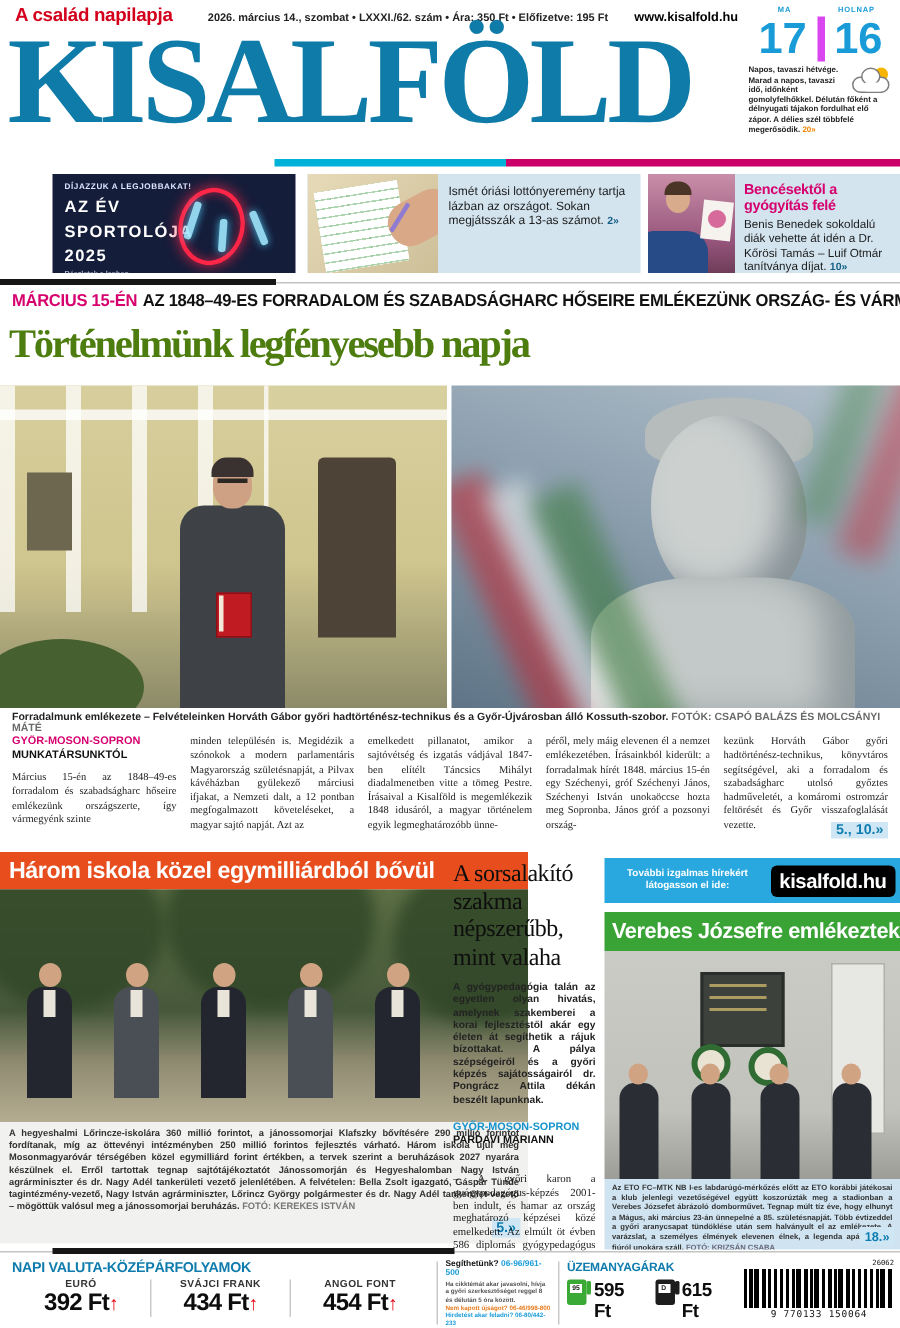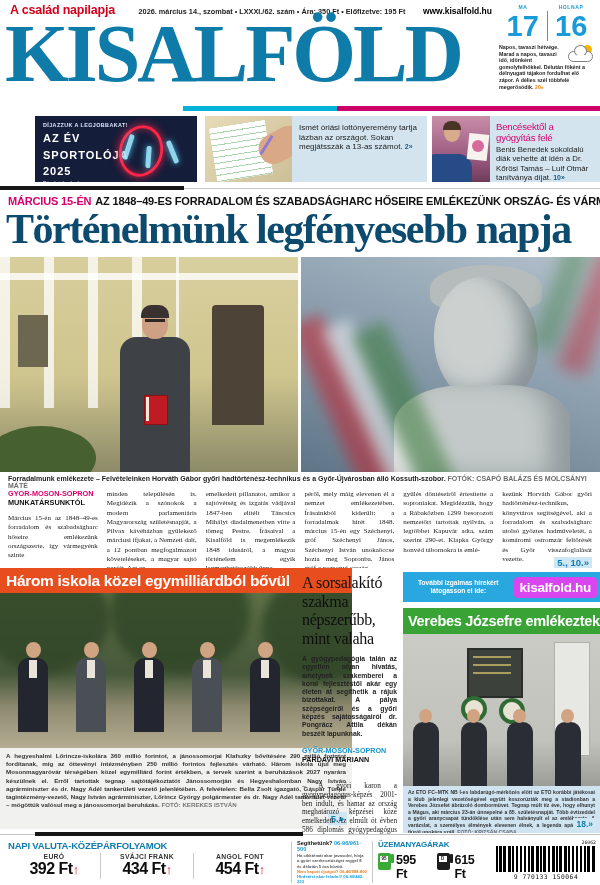--- a/index.html
+++ b/index.html
@@ -16,21 +16,21 @@
   
   #masthead{top:8px;left:5px;width:492px;font-family:"Liberation Serif", serif;
             font-weight:bold;font-size:82px;line-height:92px;letter-spacing:-3px;color:#0f7ba8;white-space:nowrap}
 
   
   #weather{top:4px;right:5px;width:96px}
   #weather .labels{display:flex;text-align:center}
   #weather .labels div{flex:1;font-size:5px;font-weight:bold;color:#189bd7;letter-spacing:.6px}
   #weather .temps{display:flex;text-align:center;margin-top:1px}
   #weather .temps div{flex:1;font-size:29px;font-weight:800;color:#189bd7;line-height:30px}
-  #weather .temps .t1{border-right:1px solid #d946ef}
+  #weather .temps .t1{border-right:5px solid #d946ef}
   #wforecast{margin-top:3px;font-size:5.3px;line-height:6.6px;font-weight:bold;color:#222;text-align:left}
   #wref{color:#f08300;font-weight:bold}
   .wicon{position:relative;width:27px;height:17px;float:right;margin:1px 0 1px 3px}
   .wicon .sun{position:absolute;right:3px;top:0;width:9px;height:9px;border-radius:50%;background:#f7b500}
   .wicon .cloud{position:absolute;left:0;bottom:0;width:23px;height:9px;background:#fff;border:1px solid #7e7e7e;border-radius:6px}
   .wicon .bump{position:absolute;left:6px;bottom:5px;width:11px;height:10px;background:#fff;border:1px solid #7e7e7e;border-radius:50%}
   .wicon .bumpmask{position:absolute;left:7px;bottom:1px;width:14px;height:6px;background:#fff;border-radius:4px}
 
   
   #colorbar{top:106px;left:183px;right:0;height:5px;
@@ -61,33 +61,33 @@
   .inref{font-weight:bold;color:#155f86;font-size:7px}
 
   #awardbox{left:432px;width:168px;background:#d3e4ef;display:flex}
   #awardphoto{width:58px;height:100%;flex:none;position:relative;background:linear-gradient(180deg,#c98ea8 0%,#94537a 70%,#6e3c59 100%);overflow:hidden}
   #awardphoto .suit{position:absolute;left:-6px;bottom:-8px;width:46px;height:36px;background:#274b86;border-radius:10px 14px 0 0}
   #awardphoto .head{position:absolute;left:12px;top:8px;width:16px;height:18px;background:#d8ab8c;border-radius:50%}
   #awardphoto .hair{position:absolute;left:11px;top:5px;width:18px;height:9px;background:#4a3426;border-radius:8px 8px 0 0}
   #awardphoto .card{position:absolute;right:2px;top:18px;width:20px;height:26px;background:#f6f2ee;transform:rotate(6deg)}
   #awardphoto .brain{position:absolute;right:6px;top:24px;width:12px;height:12px;background:#d66a9a;border-radius:50%}
   #awardtext{padding:5px 5px 0 6px}
-  #awardtext .t{color:#d6006e;font-weight:normal;font-size:9.6px;letter-spacing:-.2px}
+  #awardtext .t{color:#d6006e;font-weight:bold;font-size:9.6px;letter-spacing:-.2px}
   #awardtext .b{font-size:7.8px;line-height:9.3px;color:#1c1c1c;margin-top:2px}
 
   
   #rule-black{top:186px;left:0;width:184px;height:4px;background:#161616}
   #rule-gray{top:188px;left:184px;right:0;height:1px;background:#c4c4c4}
 
   
   #kicker{top:195px;left:8px;width:600px;font-size:11.5px;font-weight:bold;letter-spacing:-.2px;
           transform:scaleX(.96);transform-origin:left;white-space:nowrap}
   #kicker .hl{color:#d6006e;margin-right:4px}
   #headline{top:204px;left:6px;width:592px;font-family:"Liberation Serif", serif;font-weight:bold;
-            font-size:42px;letter-spacing:-1.5px;line-height:50px;color:#0c4a6e;white-space:nowrap}
+            font-size:27px;letter-spacing:-1.5px;line-height:50px;color:#4d7c0f;white-space:nowrap}
 
   .photo{top:257px;height:215px;overflow:hidden}
   #photoL{left:0;width:298px;background:linear-gradient(180deg,#d9d0a0 0%,#cfc58e 55%,#8c8a68 100%)}
   #photoL .pilasters{position:absolute;inset:0 40% 30% 0;
       background:repeating-linear-gradient(90deg,rgba(255,255,255,.75) 0 10px,rgba(205,195,140,.15) 10px 44px)}
   #photoL .cornice{position:absolute;left:0;top:16px;width:100%;height:7px;background:rgba(255,255,255,.8)}
   #photoL .door{position:absolute;right:34px;top:48px;width:52px;height:120px;background:#4d4336;border-radius:4px 4px 0 0}
   #photoL .win{position:absolute;left:18px;top:58px;width:30px;height:52px;background:#6e6750}
   #photoL .bush{position:absolute;left:-14px;bottom:-18px;width:110px;height:64px;background:#46602f;border-radius:50%}
   #photoL .man{position:absolute;left:118px;top:52px;width:74px;height:200px}
@@ -147,21 +147,21 @@
   #profession .lead{margin-top:7px;font-size:6.8px;line-height:8.3px;font-weight:bold;color:#222;text-align:justify}
   #profession .loc{margin-top:8px;color:#1693cc;font-weight:bold;font-size:7.2px}
   #profession .by{color:#111;font-weight:bold;font-size:7.2px;margin-bottom:18px}
   #profession .body{font-family:"Liberation Serif", serif;font-size:7.2px;line-height:8.8px;text-align:justify;color:#1a1a1a}
   #profession .pageref{font-size:9px}
 
   
   #verebes{top:572px;left:403px;width:197px}
   #promo{height:30px;background:#29a8e0;display:flex;align-items:center}
   #promo .txt{flex:1;color:#fff;font-weight:bold;font-size:6.6px;line-height:8px;text-align:center;padding:0 4px}
-  #promo .brand{background:#d946ef;color:#fff;font-weight:bold;font-size:13.5px;letter-spacing:-.3px;
+  #promo .brand{background:#000000;color:#fff;font-weight:bold;font-size:13.5px;letter-spacing:-.3px;
                 border-radius:4px;padding:3px 6px;margin-right:3px}
   #verebes .green{margin-top:6px;height:26px;background:#3aa336;color:#fff;font-weight:bold;font-size:14.5px;
                   line-height:26px;padding-left:5px;letter-spacing:-.3px;white-space:nowrap;overflow:hidden}
   #verphoto{position:relative;height:152px;overflow:hidden;
      background:linear-gradient(180deg,#cbcbc6 0%,#c2c2bd 70%,#9d9d97 100%)}
   #verphoto .plaque{position:absolute;left:64px;top:14px;width:52px;height:46px;background:#3c413c;border:2px solid #2a2e2a}
   #verphoto .pl{position:absolute;left:70px;width:38px;height:2px;background:#c9b36a;opacity:.8}
   #verphoto .door{position:absolute;right:10px;top:8px;width:34px;height:112px;background:#e7e7e3;border:1px solid #b0b0aa}
   #verphoto .wreath{position:absolute;width:18px;height:18px;border:4px solid #2f6b33;border-radius:50%;background:#e8e3d2}
   #verphoto .w1{left:58px;top:62px}
@@ -331,21 +331,20 @@
 
 <div id="article" class="abs">
   <div class="col">
     <div class="loc">GYŐR-MOSON-SOPRON</div>
     <div class="by">MUNKATÁRSUNKTÓL</div>
     <span>Március 15-én az 1848–49-es forradalom és szabadságharc hőseire emlékezünk országszerte, így vármegyénk szinte</span>
   </div>
   <div class="col">minden településén is. Megidézik a szónokok a modern parlamentáris Magyarország születésnapját, a Pilvax kávéházban gyülekező márciusi ifjakat, a Nemzeti dalt, a 12 pontban megfogalmazott követeléseket, a magyar sajtó napját. Azt az</div>
   <div class="col">emelkedett pillanatot, amikor a sajtóvétség és izgatás vádjával 1847-ben elítélt Táncsics Mihályt diadalmenetben vitte a tömeg Pestre. Írásaival a Kisalföld is megemlékezik 1848 idusáról, a magyar történelem egyik legmeghatározóbb ünne-</div>
   <div class="col">péről, mely máig elevenen él a nemzet emlékezetében. Írásainkból kiderült: a forradalmak hírét 1848. március 15-én egy Széchenyi, gróf Széchenyi János, Széchenyi István unokaöccse hozta meg Sopronba. János gróf a pozsonyi ország-</div>
-  <div class="col">gyűlés döntéseiről értesítette a soproniakat. Megidézzük, hogy a Rábaközben 1299 besorozott nemzetőrt tartottak nyilván, a legtöbbet Kapuvár adta, szám szerint 290-et. Klapka György honvéd tábornokra is emlé-</div>
   <div class="col">
     <span>kezünk Horváth Gábor győri hadtörténész-technikus, könyvtáros segítségével, aki a forradalom és szabadságharc utolsó győztes hadműveletét, a komáromi ostromzár feltörését és Győr visszafoglalását vezette.</span>
     <span class="pageref">5., 10.»</span>
   </div>
 </div>
 
 <div id="schools" class="abs">
   <div class="bar">Három iskola közel egymilliárdból bővül</div>
   <div id="schoolphoto">
     <div class="tree t1"></div>

